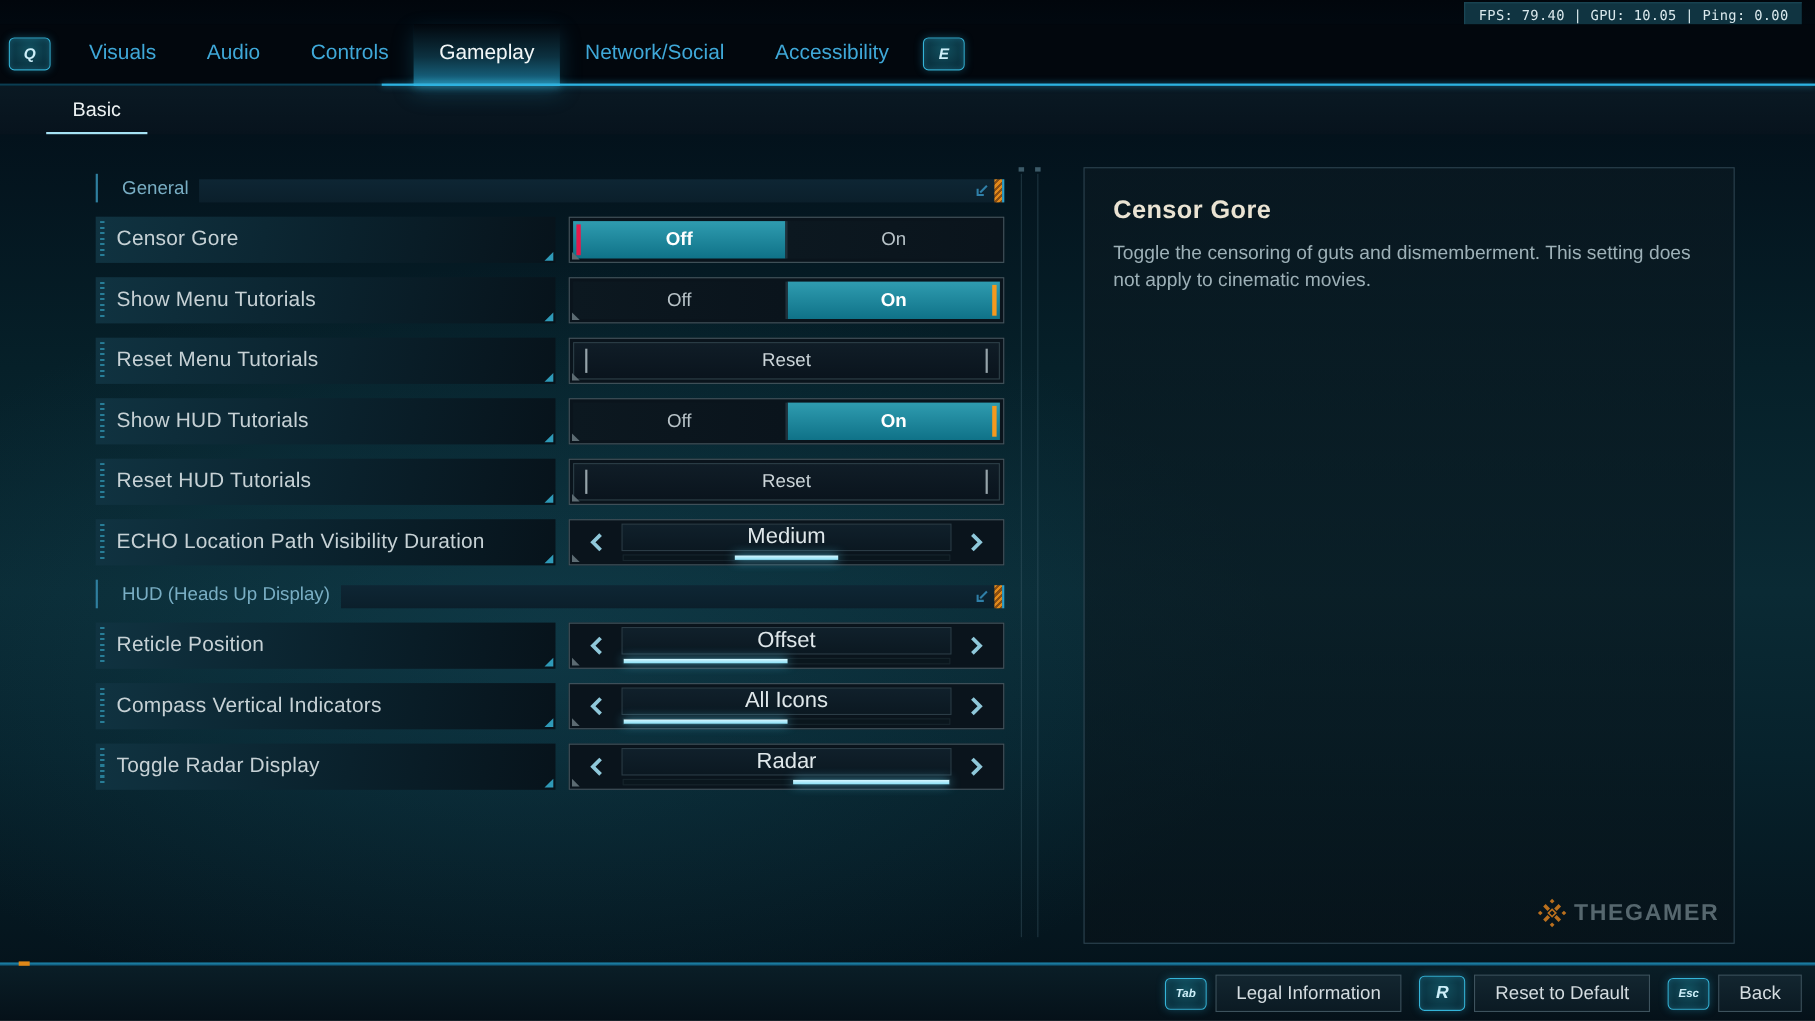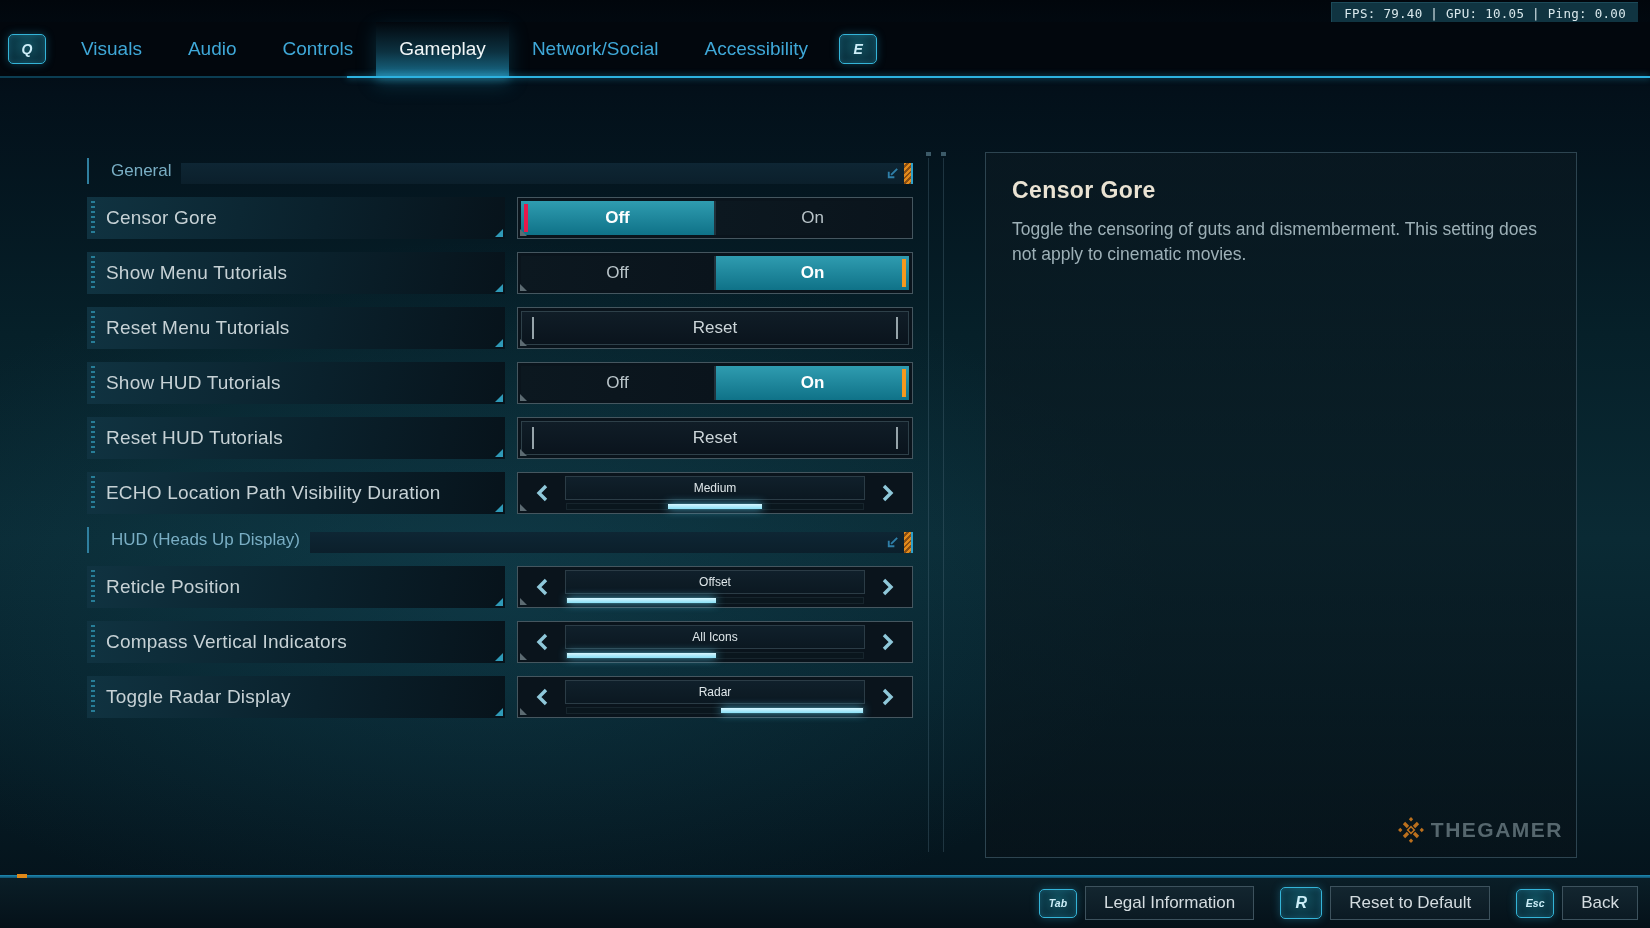--- a/index.html
+++ b/index.html
@@ -74,41 +74,41 @@
     border:1px solid #2e4049;box-sizing:border-box;background:linear-gradient(180deg,#101d27,#0a141d);
     color:#ccd5d9;font-size:17px;}
   .btn-reset::before,.btn-reset::after{content:"";position:absolute;top:50%;transform:translateY(-50%);width:2px;height:22px;background:#96a4aa;}
   .btn-reset::before{left:10px;} .btn-reset::after{right:10px;}
 
   
   .selector{display:flex;height:100%;}
   .sel-arrow{width:44px;display:flex;align-items:center;justify-content:center;}
   .sel-center{flex:1;display:flex;flex-direction:column;}
   .sel-label-box{flex:1;border:1px solid #2b3c46;background:linear-gradient(180deg,#10202b,#0b1821);
-    display:flex;align-items:center;justify-content:center;font-size:12px;color:#dfe7ea;}
+    display:flex;align-items:center;justify-content:center;font-size:20px;color:#dfe7ea;}
   .sel-track{height:7px;margin:3px 1px 0;position:relative;background:#0a161d;border:1px solid #17252d;box-sizing:border-box;}
   .sel-seg{position:absolute;top:0;bottom:0;background:linear-gradient(180deg,#d6f6ff,#8ae0f6);
     box-shadow:0 0 10px rgba(90,220,255,.85);}
 
   
   .rail{position:absolute;top:158px;height:694px;width:1px;background:rgba(70,100,115,.40);}
   .rail::before{content:"";position:absolute;top:-6px;left:-2px;width:5px;height:4px;background:#3c5a68;}
 
   
   .panel{position:absolute;left:985px;top:152px;width:592px;height:706px;border:1px solid #2d4450;
     background:linear-gradient(180deg,rgba(12,26,34,.55),rgba(8,18,24,.55));box-sizing:border-box;padding:24px 26px;}
   .panel-title{font-size:23px;font-weight:700;color:#eae3d3;letter-spacing:.4px;}
   .panel-desc{margin-top:13px;font-size:17.5px;line-height:1.42;color:#9db0b7;max-width:528px;}
   .watermark{position:absolute;right:13px;bottom:13px;display:flex;align-items:center;gap:6px;opacity:.9;}
   .watermark .wm-text{font-size:21px;font-weight:700;color:#5f7077;letter-spacing:1.5px;}
 
   
   .sep{position:absolute;top:875px;left:0;right:0;height:3px;background:linear-gradient(180deg,#1e8cb4,#0f506e);}
   .sep .sep-orange{position:absolute;left:17px;top:-1px;width:10px;height:5px;background:#e08818;}
-  .footer{position:absolute;top:878px;left:0;right:0;bottom:0;display:flex;justify-content:flex-end;align-items:center;gap:26px;
+  .footer{position:absolute;top:878px;left:0;right:0;bottom:0;display:flex;justify-content:flex-end;align-items:center;gap:16px;
     padding-right:12px;background:linear-gradient(180deg,#0a1e27,#051119);}
   .fgroup{display:flex;align-items:center;gap:8px;}
   .kbadge.small{font-size:10.5px;height:27px;}
   .kbadge.large{font-size:16px;min-width:32px;height:30px;}
   .fbtn{height:32px;display:flex;align-items:center;padding:0 18px;border:1px solid #3d525d;
     background:linear-gradient(180deg,#132630,#0b1a23);color:#d4dce0;font-size:17px;}
 </style>
 </head>
 <body>
 
@@ -127,20 +127,23 @@
     <div class="tab">Audio</div>
     <div class="tab">Controls</div>
     <div class="tab active">Gameplay</div>
     <div class="tab">Network/Social</div>
     <div class="tab">Accessibility</div>
     <div class="keybadge-wrap">
       <div class="kbadge">E</div>
     </div>
   </div>
 
+  <div class="subbar">
+    <div class="subtab">Basic</div>
+  </div>
 
   <div class="content-left">
 
     <div class="sec-header">
       <div class="edge"></div>
       <div class="sec-title">General</div>
       <div class="sec-bar">
         <span class="collapse-arrow">
           <svg width="15" height="15" viewBox="0 0 16 16">
               <path d="M13 3 L6.5 9.5 M4 6 v6 h6" stroke="#2f7fa8" stroke-width="2" fill="none"></path>

